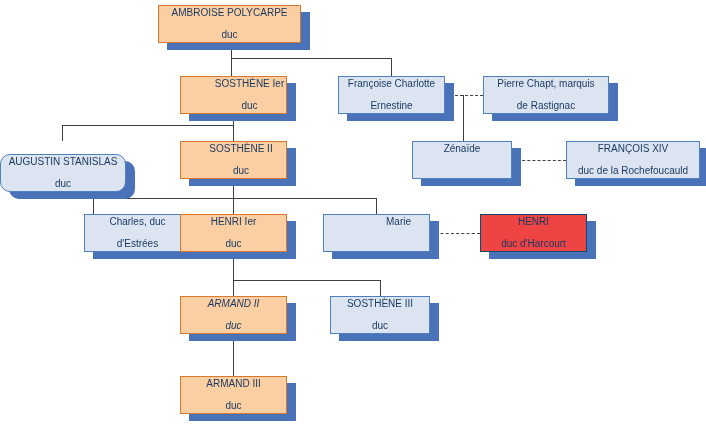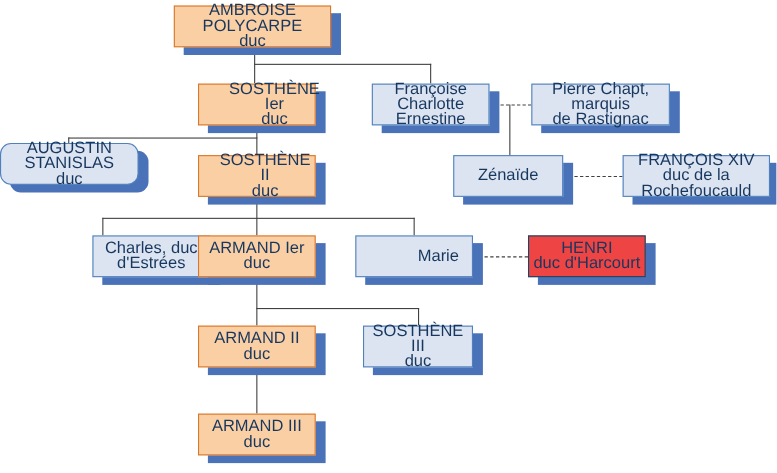--- a/index.html
+++ b/index.html
@@ -2,43 +2,43 @@
 <html><head>
 <meta charset="utf-8">
 <style>
   * { margin:0; padding:0; box-sizing:border-box; }
   html,body { background:#ffffff; font-family:"Liberation Sans", sans-serif; }
   .canvas {
     position:relative; width:706px; height:430px; background:#ffffff; overflow:hidden;
   }
   .node {
     position:absolute; height:38px;
-    display:flex; flex-direction:column; justify-content:center; align-items:center;
-    text-align:center; font-size:15px; line-height:14px; color:#17375E;
+    display:flex; flex-direction:column; justify-content:space-between; align-items:center;
+    text-align:center; font-size:10px; line-height:14px; color:#17375E;
     box-shadow:9px 7px 0 0 #4A72B8;
   }
   .orange { background:#FBCFA4; border:1px solid #D9782D; }
   .blue   { background:#DCE4F1; border:1px solid #4F81BD; }
   .blue2  { background:#ef4444; border:1px solid #0c4a6e; }
   .line { position:absolute; background:#404040; }
   .dash { position:absolute; height:0; border-top:1px dashed #404040; }
 
   .n-ambroise  {left:158px; top:5px;   width:143px;}
   .n-sosthene1 {left:180px; top:76px;  width:107px;padding-left:32px;}
   .n-francoise {left:338px; top:76px;  width:107px;}
   .n-pierre    {left:483px; top:76px;  width:126px;}
-  .n-augustin  {left:0px;   top:130px; width:126px;border-radius:10px;}
+  .n-augustin  {left:0px;   top:154px; width:126px;border-radius:10px;}
   .n-sosthene2 {left:180px; top:141px; width:107px;padding-left:15px;}
   .n-zenaide   {left:412px; top:141px; width:100px;}
   .n-francois14{left:566px; top:141px; width:134px;}
   .n-charles   {left:40px;  top:214px; width:107px;margin-left:44px;}
   .n-armand1   {left:180px; top:214px; width:107px;}
   .n-marie     {left:323px; top:214px; width:107px;padding-left:44px;}
   .n-henri     {left:480px; top:214px; width:107px;}
-  .n-armand2   {left:180px; top:296px; width:107px;}
+  .n-armand2   {left:180px; top:296px; width:107px;font-style:italic;}
   .n-sosthene3 {left:330px; top:296px; width:100px;}
   .n-armand3   {left:180px; top:376px; width:107px;}
 </style>
 </head>
 <body>
 
 <div class="canvas">
 
   <div class="line" style="left:231px;top:43px;width:1px;height:33px"></div>
   <div class="line" style="left:231px;top:58px;width:161px;height:1px"></div>
@@ -99,21 +99,21 @@
     <div>FRANÇOIS XIV</div>
     <div>duc de la Rochefoucauld</div>
   </div>
 
   <div class="node blue n-charles">
     <div>Charles, duc</div>
     <div>d'Estrées</div>
   </div>
 
   <div class="node orange n-armand1">
-    <div>ARMAND Ier</div>
+    <div>HENRI Ier</div>
     <div>duc</div>
   </div>
 
   <div class="node blue n-marie">
     <div>Marie</div>
     <div></div>
   </div>
 
   <div class="node blue2 n-henri">
     <div>HENRI</div>

